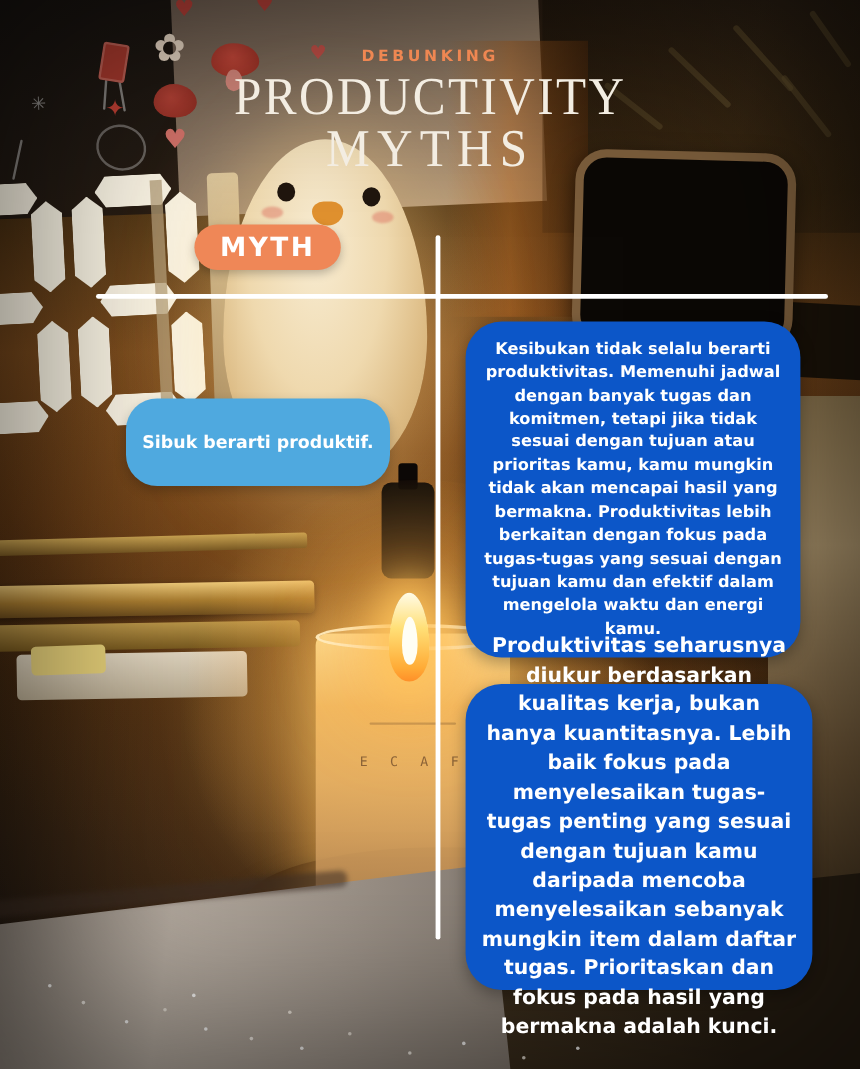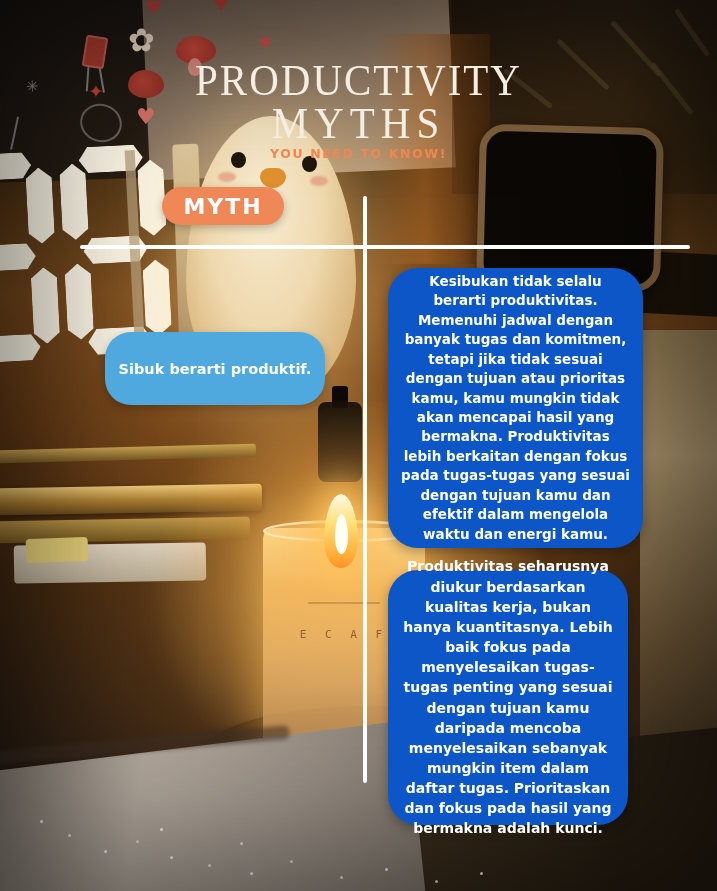--- a/index.html
+++ b/index.html
@@ -85,22 +85,22 @@
   .subtitle{left:0;right:0;top:146px;text-align:center;font-size:12.5px;font-weight:bold;letter-spacing:1.6px;color:#ef8752;}
   .pill{display:flex;align-items:center;justify-content:center;background:#ef8757;color:#fff;font-weight:bold;letter-spacing:2px;border-radius:21px;box-shadow:0 3px 8px rgba(0,0,0,.25);}
   .pill-myth{left:162px;top:187px;width:122px;height:38px;font-size:22px;}
   .pill-reality{left:447px;top:180px;width:140px;height:41px;font-size:22px;}
   .divider-h{left:80px;top:245px;width:610px;height:4px;background:#fff;border-radius:2px;}
   .divider-v{left:363px;top:196px;width:4px;height:587px;background:#fff;border-radius:2px;}
   .myth-box{background:#4fa9df;color:#fff;font-weight:bold;border-radius:26px;display:flex;align-items:center;justify-content:center;text-align:center;box-shadow:0 4px 10px rgba(0,0,0,.22);}
   .myth-box-1{left:105px;top:332px;width:220px;height:73px;font-size:14.5px;padding:12px 8px;box-sizing:border-box;}
   .myth-box-2{left:107px;top:636px;width:221px;height:88px;font-size:14.5px;line-height:1.4;padding:0 14px;box-sizing:border-box;}
   .reality-box{background:#0c56c8;color:#fff;font-weight:bold;border-radius:30px;display:flex;align-items:center;justify-content:center;text-align:center;box-sizing:border-box;box-shadow:0 4px 12px rgba(0,0,0,.3);}
-  .reality-box-1{left:388px;top:268px;width:255px;height:280px;font-size:13.5px;line-height:1.44;padding:14px 13px;}
-  .reality-box-2{left:388px;top:570px;width:240px;height:255px;font-size:14px;line-height:1.44;padding:14px 13px;}
+  .reality-box-1{left:388px;top:268px;width:279px;height:280px;font-size:13.5px;line-height:1.44;padding:14px 13px;}
+  .reality-box-2{left:388px;top:570px;width:289px;height:255px;font-size:17px;line-height:1.44;padding:14px 13px;}
 </style>
 </head>
 <body>
 
 <div id="canvas">
 
   <div class="abs doodle-board">
     <div class="doodle" style="left:96px;top:52px;width:2px;height:46px;transform:rotate(6deg);"></div>
     <div class="doodle" style="left:108px;top:60px;width:2px;height:40px;transform:rotate(-8deg);"></div>
     <div class="doodle" style="left:20px;top:120px;width:2px;height:34px;transform:rotate(14deg);"></div>
@@ -179,23 +179,23 @@
   <div class="abs jar-rim"></div>
   <div class="abs flame-outer"></div>
   <div class="abs flame-core"></div>
 
   <div class="abs marble"></div>
   <div class="abs table-edge-shadow"></div>
   <div class="abs table-dark-right"></div>
   <div class="abs marble-sparkles"></div>
   <div class="abs vignette-overlay"></div>
 
+  <div class="abs kicker">DEBUNKING</div>
   <div class="abs title-line1">PRODUCTIVITY</div>
   <div class="abs title-line2">MYTHS</div>
-  <div class="abs subtitle">YOU NEED TO KNOW!</div>
 
   <div class="abs pill pill-myth">
     <span>MYTH</span>
   </div>
 
   <div class="abs divider-h"></div>
   <div class="abs divider-v"></div>
 
   <div class="abs myth-box myth-box-1">
     <span>Sibuk berarti produktif.</span>

